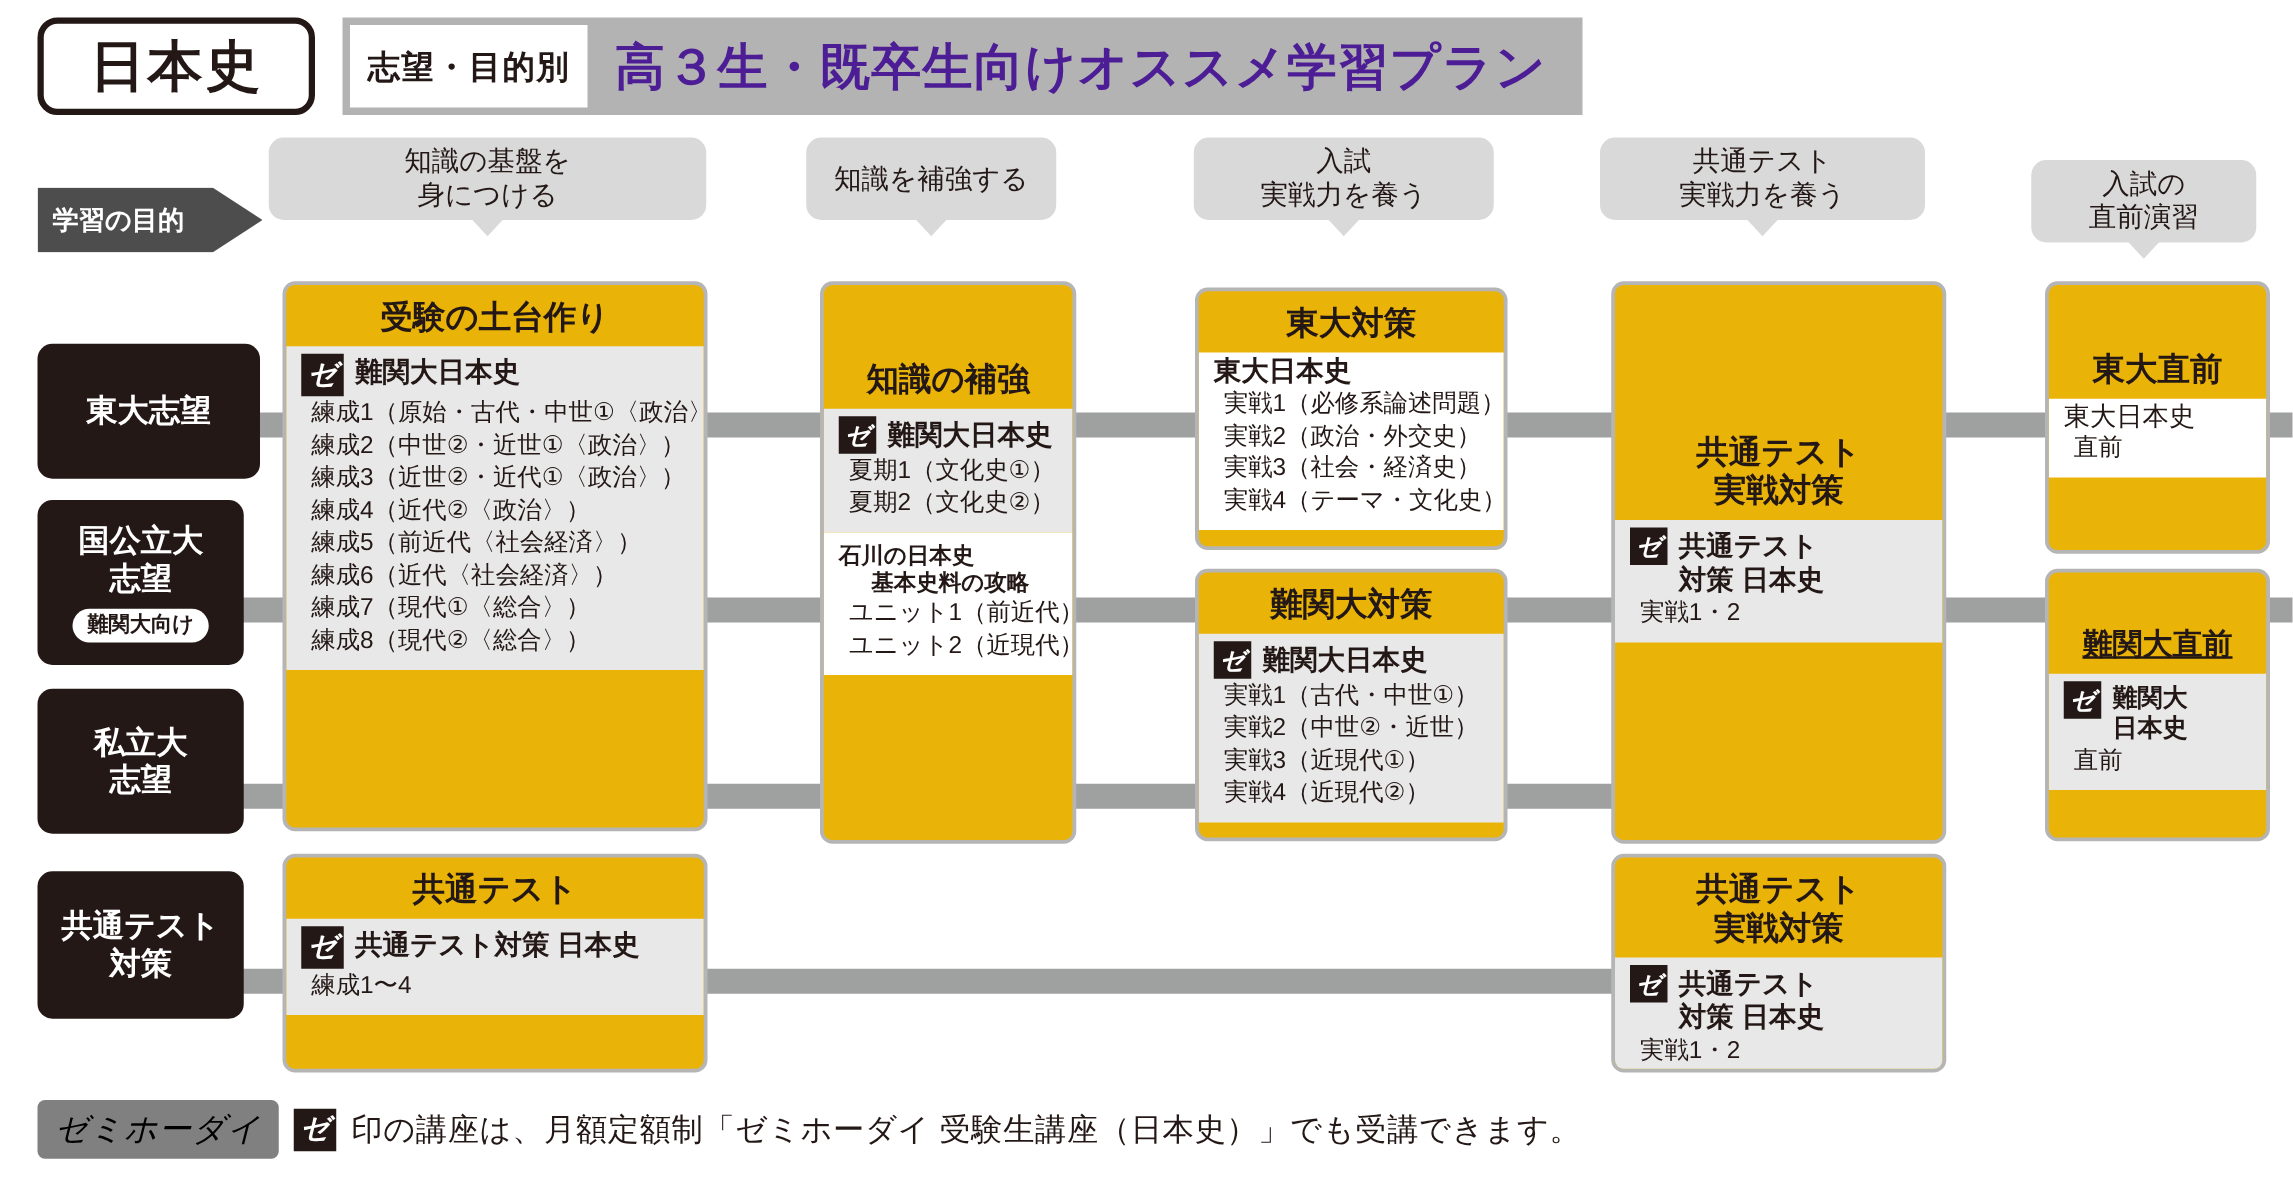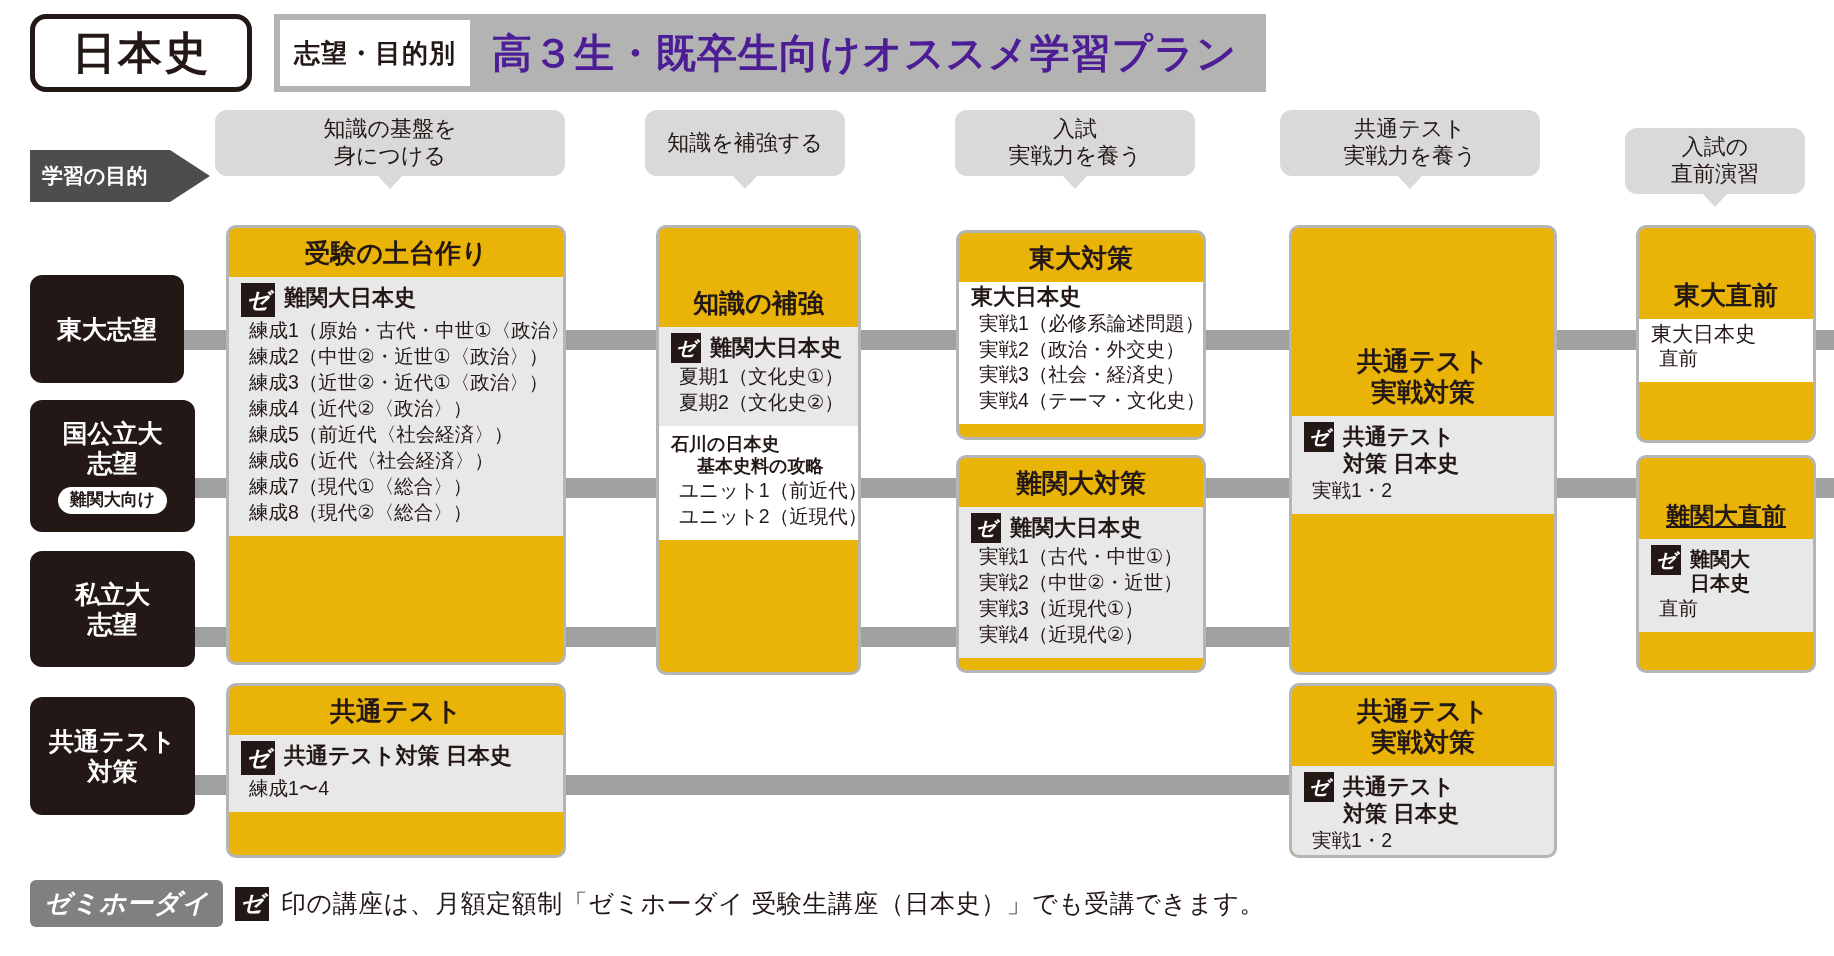--- a/index.html
+++ b/index.html
@@ -89,22 +89,22 @@
     flex:0 0 auto; width:34px; height:34px; background:#231815; color:#fff;
     display:flex; align-items:center; justify-content:center;
     font-size:23px; font-weight:bold; font-style:italic; line-height:1;
     font-family:"DejaVu Sans",sans-serif;
   }
   .zemi.sm{width:30px;height:30px;font-size:20px;}
 
   
   .footer{position:absolute; left:30px; top:880px; display:flex; align-items:center; gap:12px;}
   .footer-logo{
-    background:#808080; color:#ffffff; border-radius:6px; padding:6px 14px;
-    font-size:26px; font-weight:bold; font-style:italic; letter-spacing:1px;
+    background:#808080; color:#000000; border-radius:6px; padding:6px 14px;
+    font-size:26px; font-weight:normal; font-style:italic; letter-spacing:1px;
     font-family:"DejaVu Sans",sans-serif;
   }
   .footer-text{font-size:25px; letter-spacing:0.5px; white-space:nowrap;}
 </style>
 </head>
 <body>
 
 <div id="root">
 
   <div class="header">
@@ -156,21 +156,21 @@
       <div>直前演習</div>
     </div>
     <span class="tail"></span>
   </div>
 
   <div class="conn" style="left:175px;  top:330px; width:1680px;"></div>
   <div class="conn" style="left:175px;  top:478px; width:1680px;"></div>
   <div class="conn" style="left:175px; top:627px; width:1380px;"></div>
   <div class="conn" style="left:175px;  top:775px; width:1380px;"></div>
 
-  <div class="row-label" style="top:275px; width:154px; height:108px;">
+  <div class="row-label" style="top:275px; width:178px; height:108px;">
     <div>東大志望</div>
   </div>
 
   <div class="row-label" style="top:400px; width:165px; height:132px;">
     <div>国公立大</div>
     <div>志望</div>
     <div class="badge">難関大向け</div>
   </div>
 
   <div class="row-label" style="top:551px; width:165px; height:116px;">

